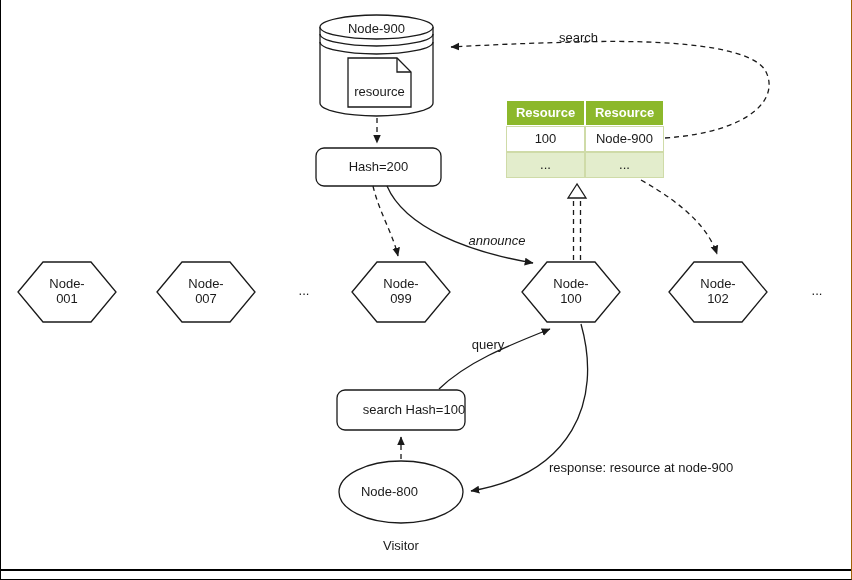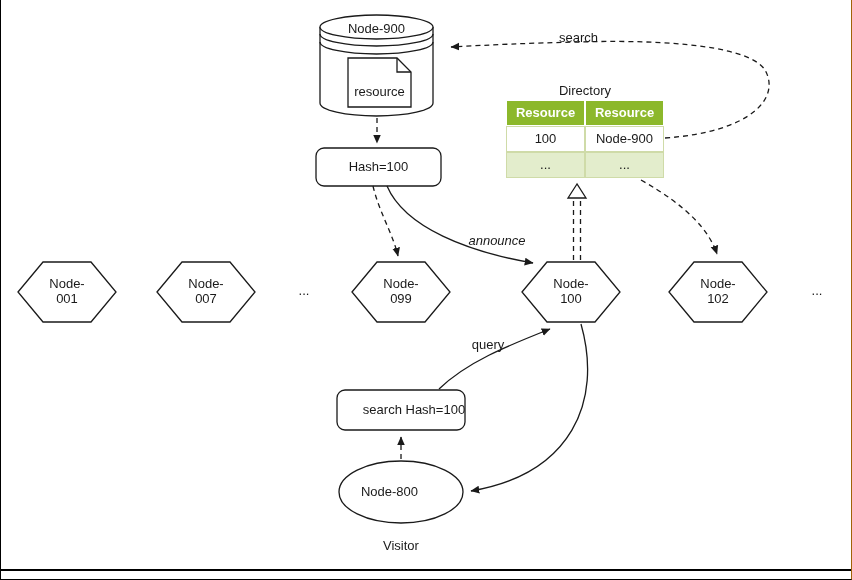--- a/index.html
+++ b/index.html
@@ -67,28 +67,29 @@
     <line class="edge dashed" x1="572.5" y1="260" x2="572.5" y2="198"></line>
     <line class="edge dashed" x1="579.5" y1="260" x2="579.5" y2="198"></line>
     <polygon points="576,184 567,198 585,198" fill="#ffffff" stroke="#1a1a1a" stroke-width="1.3"></polygon>
     <path class="edge" marker-end="url(#arrowhead)" d="M 438 389 C 466 362 506 346 549 329"></path>
     <path class="edge dashed" marker-end="url(#arrowhead)" d="M 400 459 L 400 437"></path>
     <path class="edge" marker-end="url(#arrowhead)" d="M 580 324 C 602 402 570 474 470 491"></path>
   </svg>
 
   <div class="lbl" style="left:318px; top:21px; width:115px;">Node-900</div>
   <div class="lbl" style="left:347px; top:84px; width:63px;">resource</div>
-  <div class="lbl" style="left:315px; top:159px; width:125px;">Hash=100</div>
+  <div class="lbl" style="left:315px; top:159px; width:125px;">Hash=200</div>
   <div class="lbl" style="left:336px; top:402px; width:154px;">search Hash=100</div>
   <div class="lbl" style="left:338px; top:484px; width:101px;">Node-800</div>
   <div class="lbl" style="left:350px; top:538px; width:100px;">Visitor</div>
 
   <div class="lbl" style="left:545px; top:30px; width:65px;">search</div>
   <div class="lbl" style="left:452px; top:233px; width:88px;font-style:italic;">announce</div>
   <div class="lbl" style="left:455px; top:337px; width:64px;">query</div>
+  <div class="lbl left" style="left:548px; top:460px; width:230px;">response: resource at node-900</div>
 
   <div class="lbl nodelbl" style="left:26px; top:276px; width:80px;">
     <span>Node-</span>
     <span>001</span>
   </div>
   <div class="lbl nodelbl" style="left:165px; top:276px; width:80px;">
     <span>Node-</span>
     <span>007</span>
   </div>
   <div class="lbl nodelbl" style="left:360px; top:276px; width:80px;">
@@ -100,21 +101,20 @@
     <span>100</span>
   </div>
   <div class="lbl nodelbl" style="left:677px; top:276px; width:80px;">
     <span>Node-</span>
     <span>102</span>
   </div>
 
   <div class="lbl" style="left:287px; top:283px; width:32px;">...</div>
   <div class="lbl" style="left:798px; top:283px; width:36px;">...</div>
 
-  <div class="lbl" style="left:505px; top:83px; width:158px;">Directory</div>
   <div class="dir-table">
     <div class="dir-row dir-head">
       <div class="dir-cell">Resource</div>
       <div class="dir-cell">Resource</div>
     </div>
     <div class="dir-row">
       <div class="dir-cell">100</div>
       <div class="dir-cell">Node-900</div>
     </div>
     <div class="dir-row dir-alt">

